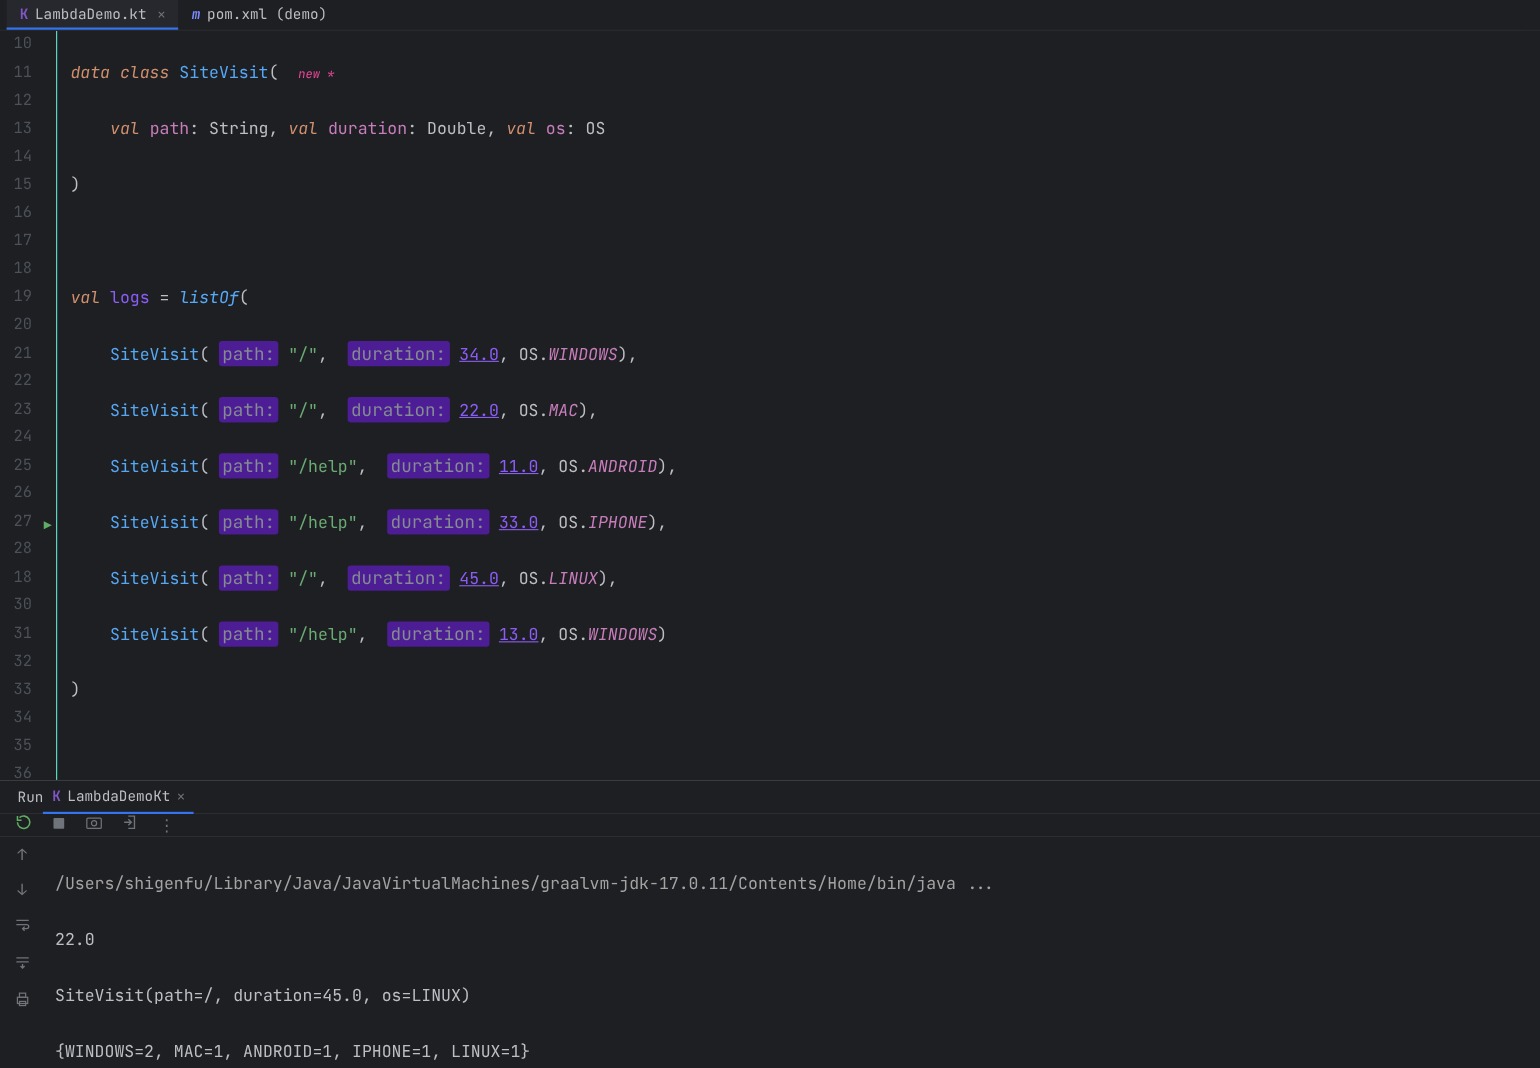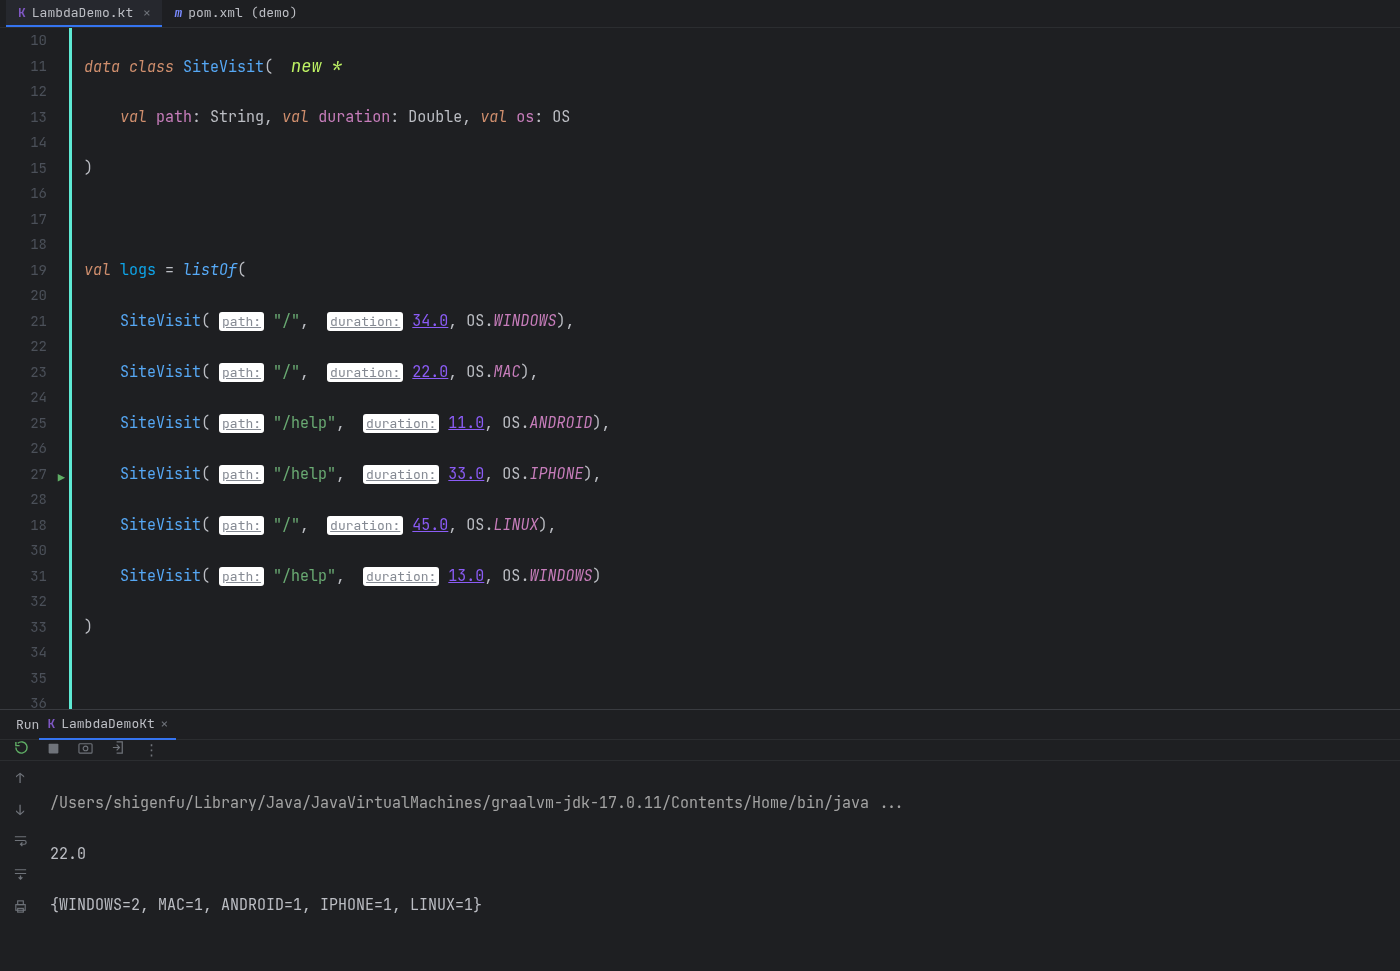--- a/index.html
+++ b/index.html
@@ -39,28 +39,28 @@
 .tab .icon-k { color: #7e57c2; font-weight: bold; font-style: normal; }
 .tab .icon-m { color: #7a8bff; font-style: italic; font-weight: bold; }
 .tab .close { color: #6f737a; margin-left: 4px; font-size: 12px; }
 
 .editor-area {
   display: flex;
   flex: 1;
   overflow: hidden;
 }
 .gutter {
-  width: 72px;
+  width: 52px;
   background: #1e1f22;
   text-align: right;
   padding-right: 22px;
   color: #4b5059;
   font-size: 14px;
   line-height: 25.5px;
-  border-right: 3px solid #5eead4;
+  border-right: 1px solid #5eead4;
   user-select: none;
   position: relative;
 }
 .gutter .line-num { height: 25.5px; position: relative; }
 .gutter .run-icon {
   position: absolute;
   right: -18px;
   top: 4px;
   color: #5fad65;
   font-size: 12px;
@@ -78,24 +78,24 @@
 
 .kw { color: #cf8e6d; font-style: italic; }
 .fn { color: #56a8f5; }
 .fnc { color: #57aaf7; }
 .str { color: #6aab73; }
 .num { color: #8b5cf6; text-decoration: underline; }
 .type { color: #bcbec4; }
 .op { color: #bcbec4; }
 .paren { color: #bcbec4; }
 .enum { color: #c77dbb; font-style: italic; }
-.hint { color: #858a93; background: #ffffff; padding: 1px 3px; border-radius: 3px; font-size: 13px; font-style: normal; text-decoration: underline;}
-.newhint { color: #bef264; font-style: italic; font-size: 17px;}
+.hint { color: #858a93; background: #4c1d95; padding: 1px 3px; border-radius: 3px; font-size: 16px; font-style: normal;}
+.newhint { color: #ec4899; font-style: italic; font-size: 11px;}
 .ital { font-style: italic; text-align: center; }
-.var { color: #0ea5e9; margin-top: 48px; }
+.var { color: #8b5cf6; margin-top: 48px; }
 .propcol { color: #c77dbb; }
 
 .run-panel {
   border-top: 1px solid #393b40;
   display: flex;
   flex-direction: column;
   height: 262px;
   background: #1e1f22;
 }
 .run-tabs {
@@ -287,17 +287,18 @@
         <svg width="15" height="15" viewBox="0 0 16 16">
             <rect x="3" y="6" width="10" height="6" fill="none" stroke="currentColor" stroke-width="1.2"></rect>
             <rect x="5" y="2" width="6" height="4" fill="none" stroke="currentColor" stroke-width="1.2"></rect>
             <rect x="5" y="10" width="6" height="4" fill="none" stroke="currentColor" stroke-width="1.2"></rect>
           </svg>
       </span>
     </div>
     <div class="console">
 <div class="cmd">/Users/shigenfu/Library/Java/JavaVirtualMachines/graalvm-jdk-17.0.11/Contents/Home/bin/java ...</div>
 <div>22.0</div>
+<div>SiteVisit(path=/, duration=45.0, os=LINUX)</div>
 <div>{WINDOWS=2, MAC=1, ANDROID=1, IPHONE=1, LINUX=1}</div>
 
     </div>
   </div>
 </div>
 
 </body></html>

